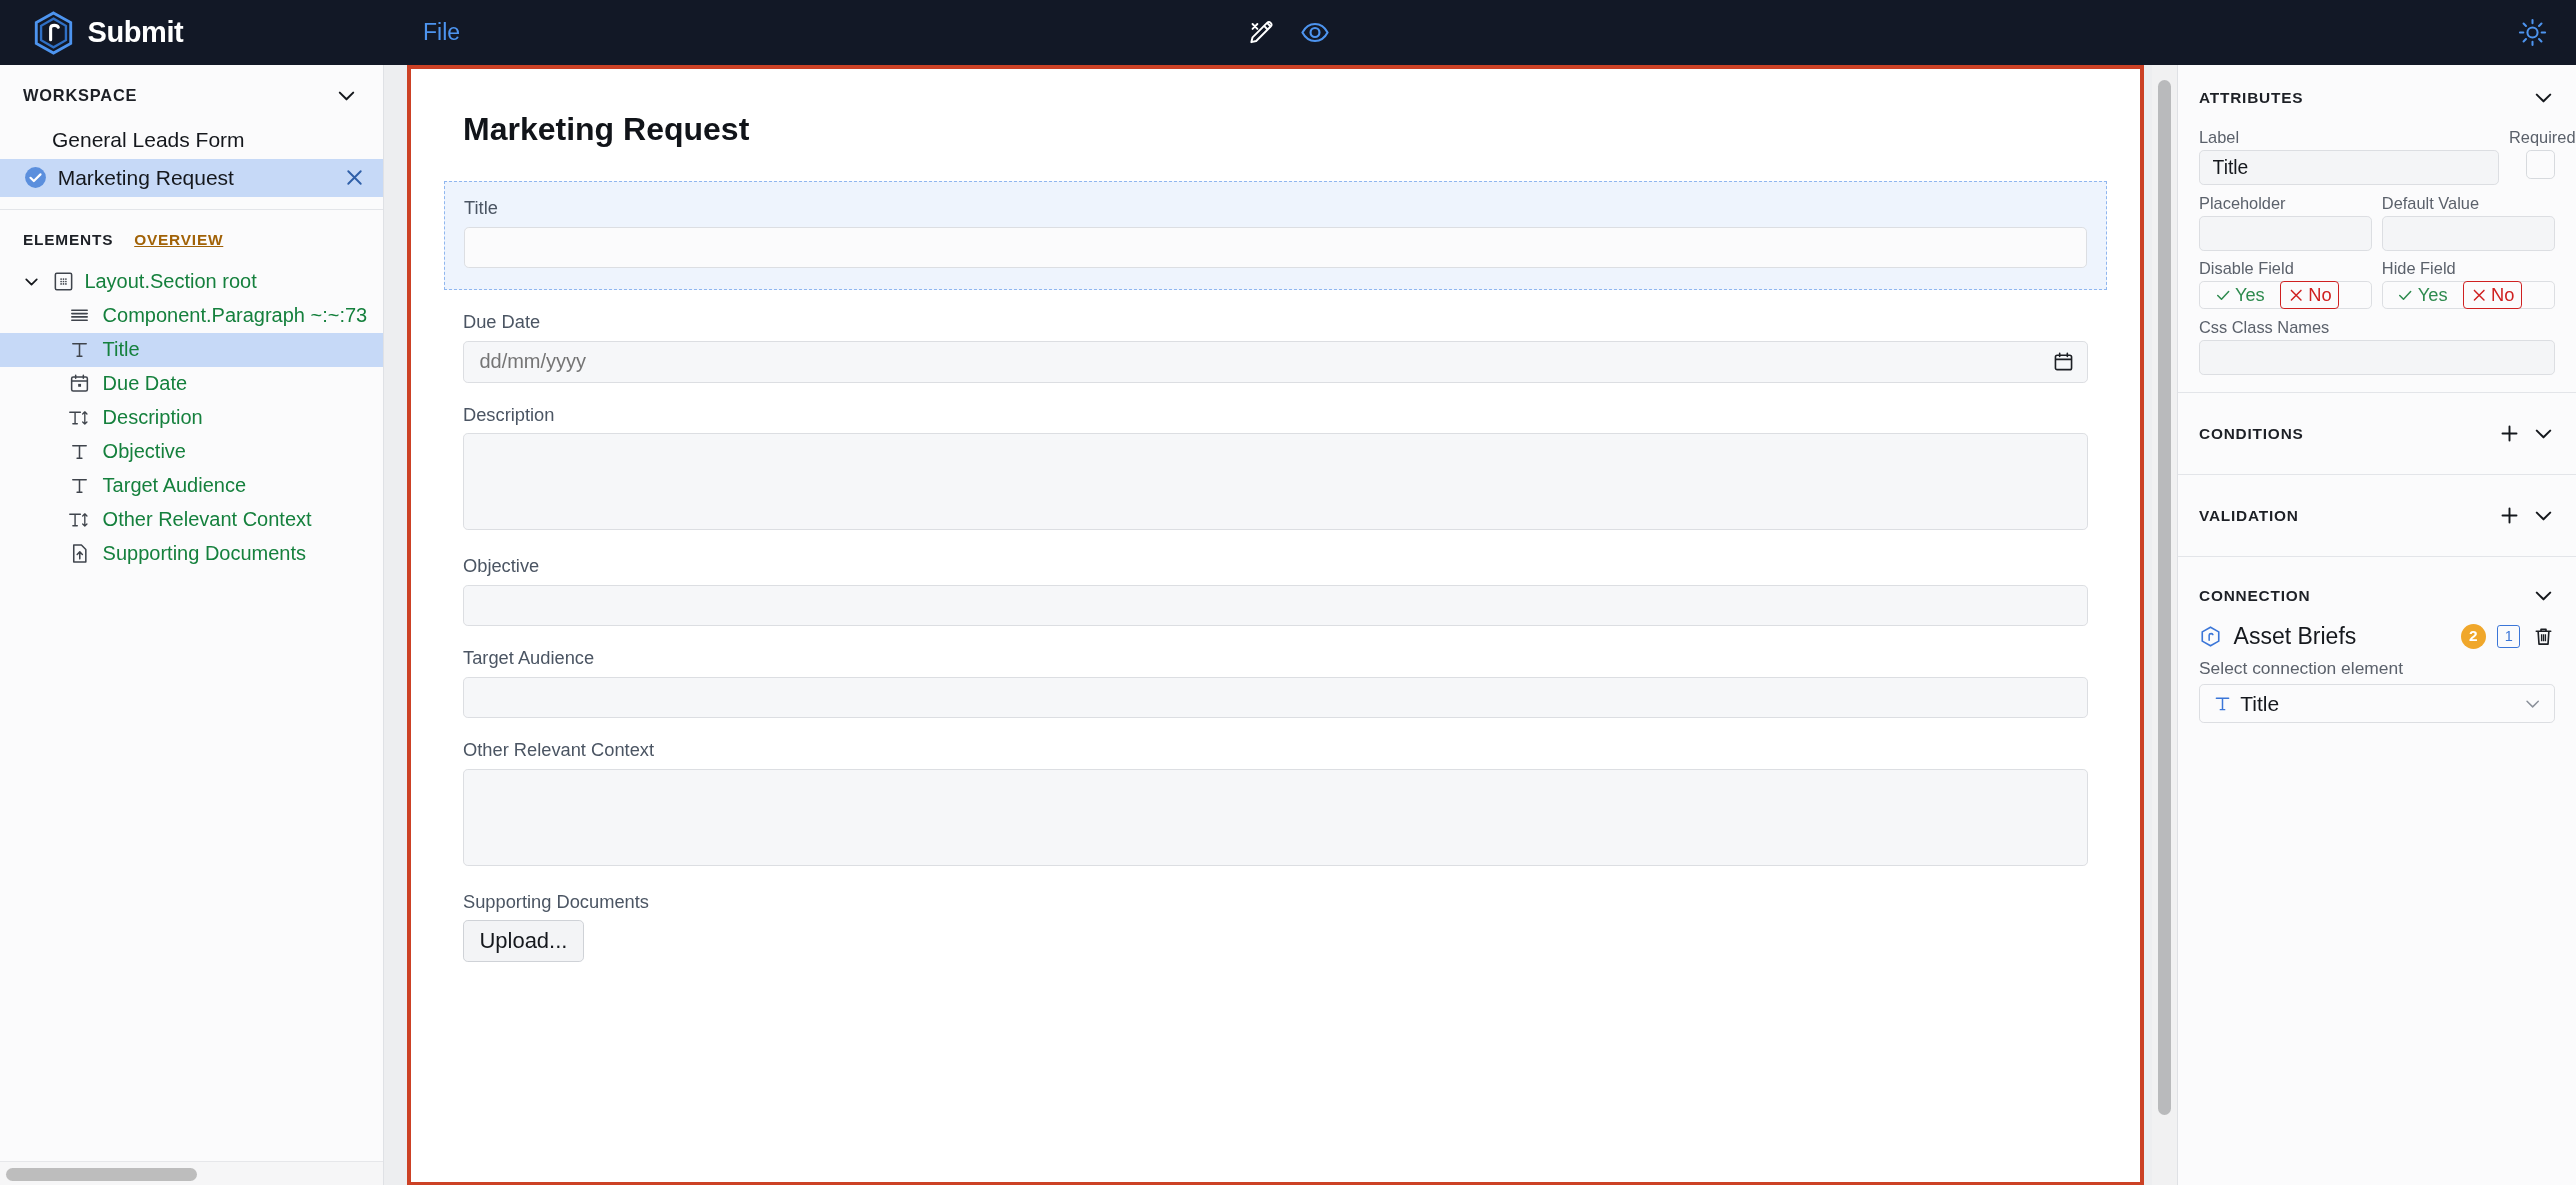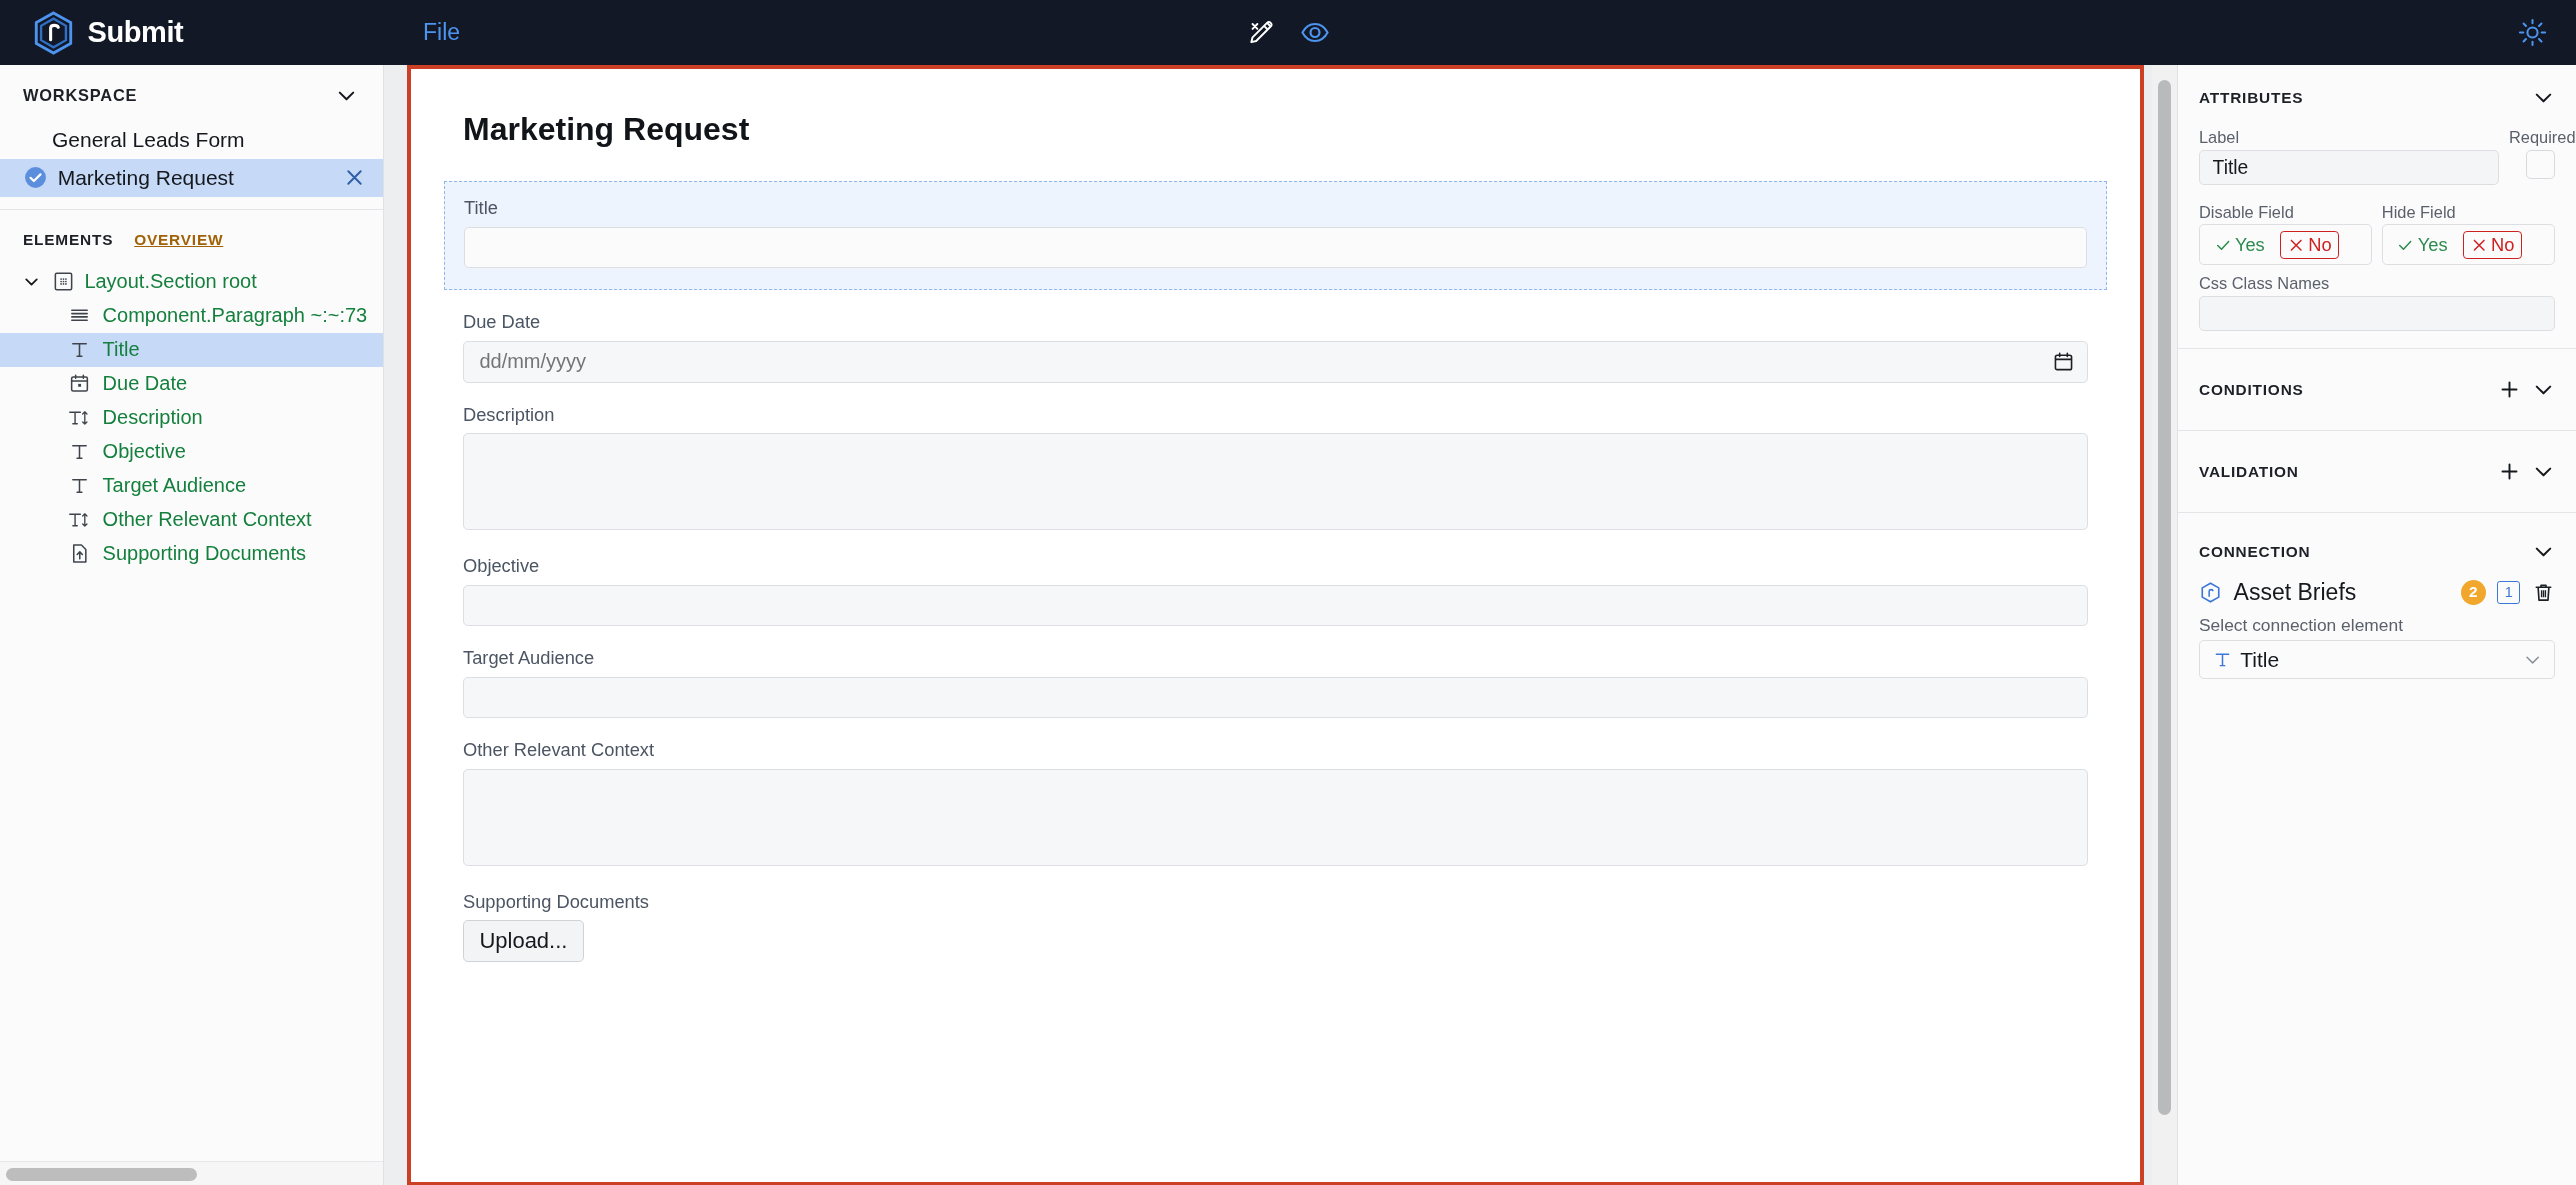--- a/index.html
+++ b/index.html
@@ -165,21 +165,21 @@
     background: #fbfbfc; cursor: pointer; margin-top: 2.9px;
   }
   .req-col { flex: 0 0 46px; text-align: right; }
   .req-col .r-lab { text-align: right; }
   .req-col .r-check { margin-left: auto; }
   .mini-gap { height: 8.7px; }
 
   .ynbox {
     display:flex; align-items:center; gap: 7.7px;
     border: 1px solid #dcdee2; border-radius: 4.8px; background:#fbfbfc;
-    height: 41px; padding: 0 6.8px; text-align: center;
+    height: 28px; padding: 0 6.8px; text-align: center;
   }
   .yn { display:flex; align-items:center; gap: 3.9px; font-size: 18.3px; cursor:pointer;
         padding: 1.9px 6.8px; border-radius: 3.9px; border: 1px solid transparent; }
   .yn.yes { color: #2e8b4f; }
   .yn.no { color: #cf2020; }
   .yn.sel-no { border-color: #cf2020; }
   .yn svg { width: 16.4px; height: 16.4px; }
 
   .conn-row { display:flex; align-items:center; gap: 11.6px; margin-bottom: 8.7px; }
   .conn-ico { width: 23px; height: 23px; flex:0 0 23px; }
@@ -450,20 +450,30 @@
             <input class="r-input" type="text" value="Title" style="">
           </div>
           <div class="r-col req-col">
             <span class="r-lab">Required</span>
             <div class="r-check"></div>
           </div>
         </div>
 
         <div class="mini-gap"></div>
 
+        <div class="r-row">
+          <div class="r-col">
+            <span class="r-lab">Placeholder</span>
+            <input class="r-input" type="text" style="">
+          </div>
+          <div class="r-col">
+            <span class="r-lab">Default Value</span>
+            <input class="r-input" type="text" style="">
+          </div>
+        </div>
 
         <div class="mini-gap"></div>
 
         <div class="r-row">
           <div class="r-col">
             <span class="r-lab">Disable Field</span>
             <div class="ynbox">
               <span class="yn yes">
                 <svg viewBox="0 0 24 24">
                     <path d="M4 12.5 L9.5 18 L20 6.5" fill="none" stroke="#2e8b4f" stroke-width="2.2" stroke-linecap="round" stroke-linejoin="round"></path>

